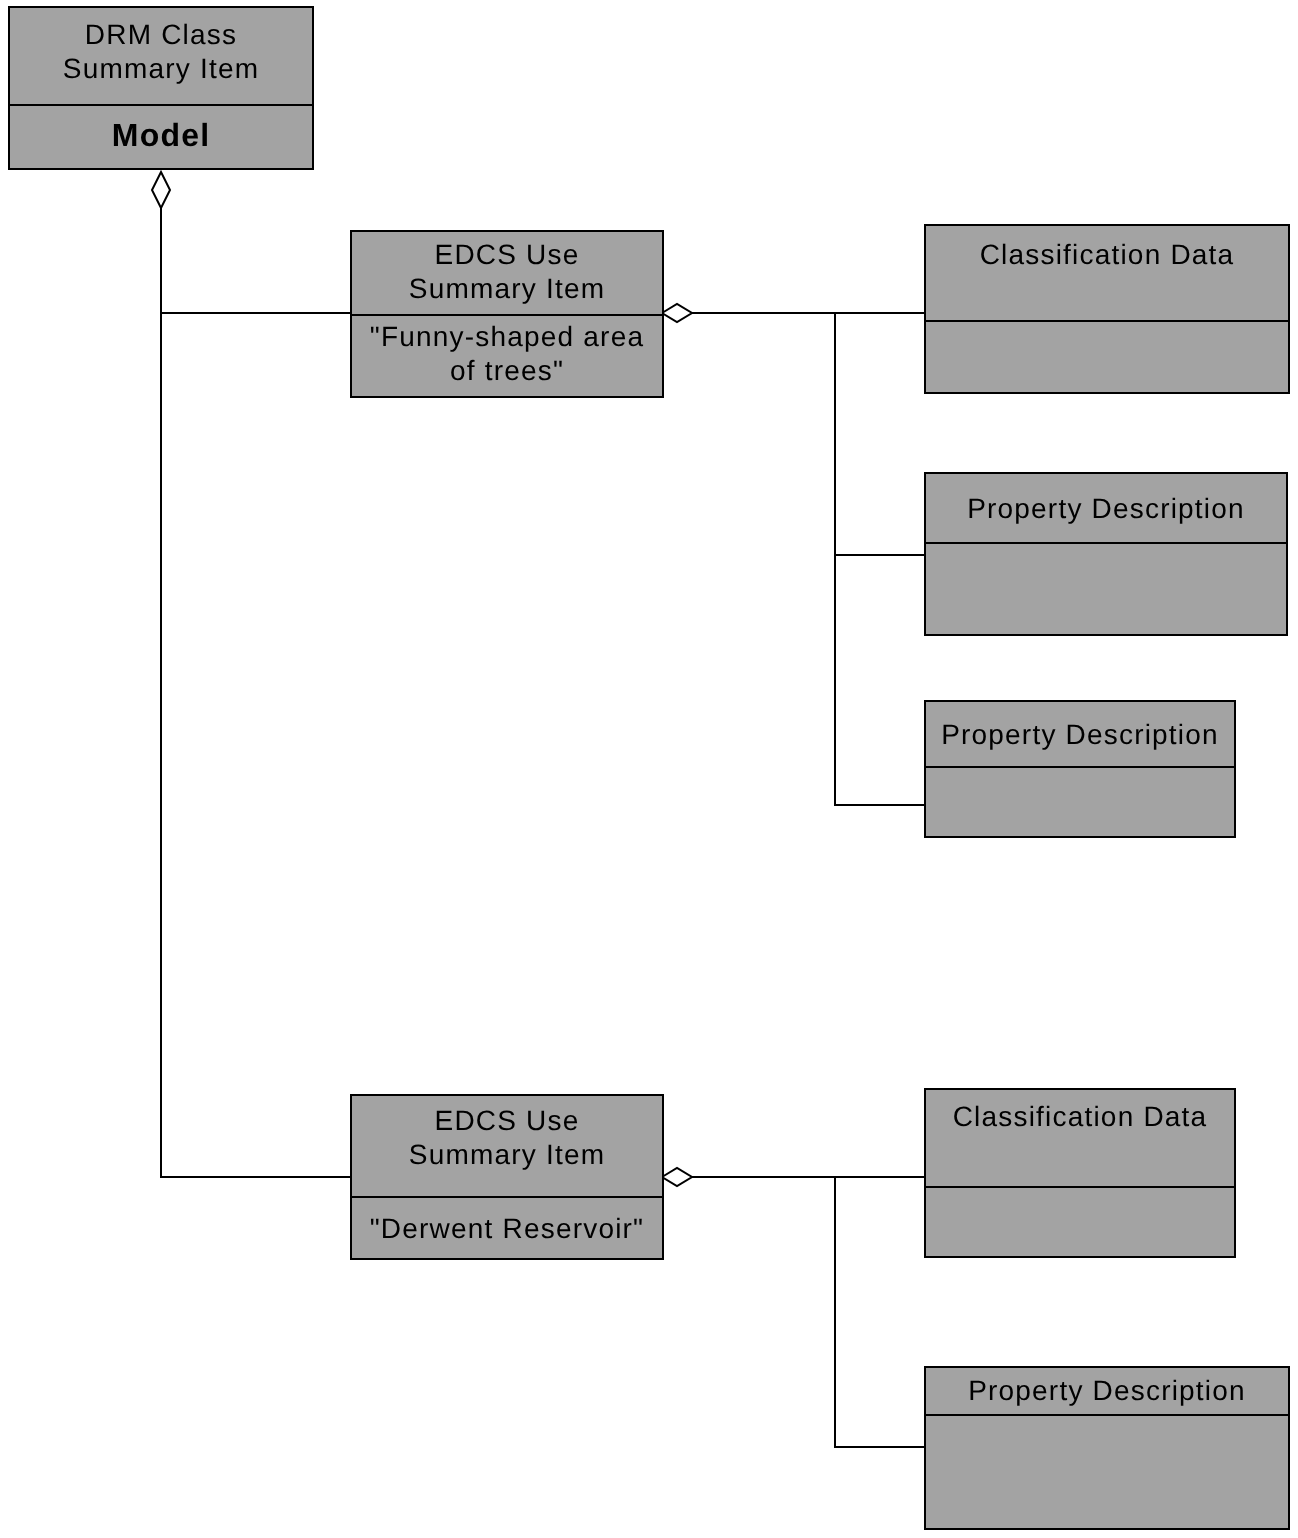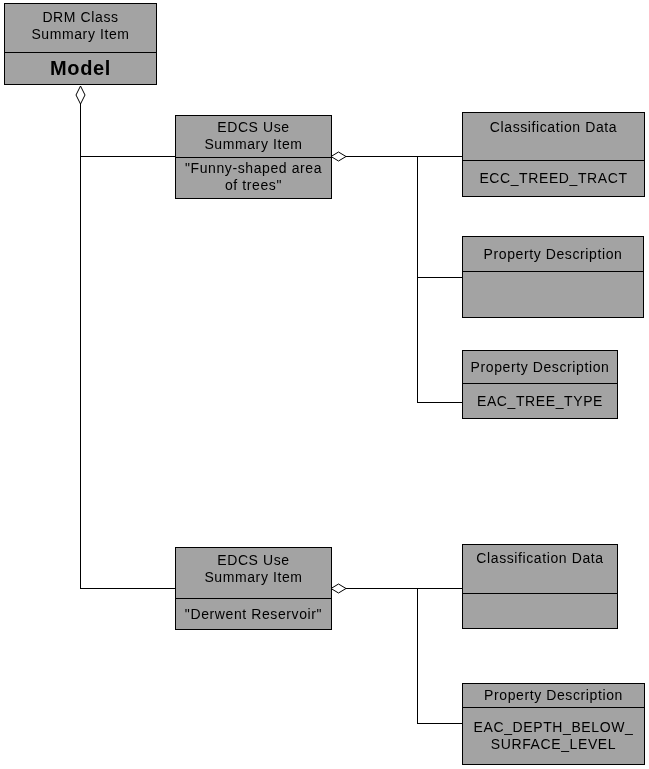--- a/index.html
+++ b/index.html
@@ -32,21 +32,21 @@
     display: flex;
     flex-direction: column;
     justify-content: flex-start;
     text-align: center;
     white-space: pre-line;
     overflow: hidden;
   }
   .comp.title { border-bottom: 1px solid #000000; flex: 0 0 auto; }
   .comp.value { flex: 1 1 auto; }
   .comp.vcenter { justify-content: center; }
-  .bold { font-weight: bold; font-size: 20px; }
+  .bold { font-weight: bold; font-size: 16px; }
   .line {
     position: absolute;
     background: #000000;
   }
   .line.h { height: 1px; }
   .line.v { width: 1px; }
   .diamond {
     position: absolute;
   }
 
@@ -119,41 +119,37 @@
 
   <div class="uml-box" id="box-edcs1">
     <div class="comp title">EDCS Use
 Summary Item</div>
     <div class="comp value">"Funny-shaped area
 of trees"</div>
   </div>
 
   <div class="uml-box" id="box-class1">
     <div class="comp title">Classification Data</div>
-    <div class="comp value vcenter">ECC_TREED_TRACT</div>
   </div>
 
   <div class="uml-box" id="box-prop1">
     <div class="comp title">Property Description</div>
   </div>
 
   <div class="uml-box" id="box-prop2">
     <div class="comp title">Property Description</div>
-    <div class="comp value vcenter">EAC_TREE_TYPE</div>
   </div>
 
   <div class="uml-box" id="box-edcs2">
     <div class="comp title">EDCS Use
 Summary Item</div>
     <div class="comp value vcenter">"Derwent Reservoir"</div>
   </div>
 
   <div class="uml-box" id="box-class2">
     <div class="comp title">Classification Data</div>
   </div>
 
   <div class="uml-box" id="box-prop3">
     <div class="comp title">Property Description</div>
-    <div class="comp value vcenter">EAC_DEPTH_BELOW_
-SURFACE_LEVEL</div>
   </div>
 
 </div>
 
 </body></html>

